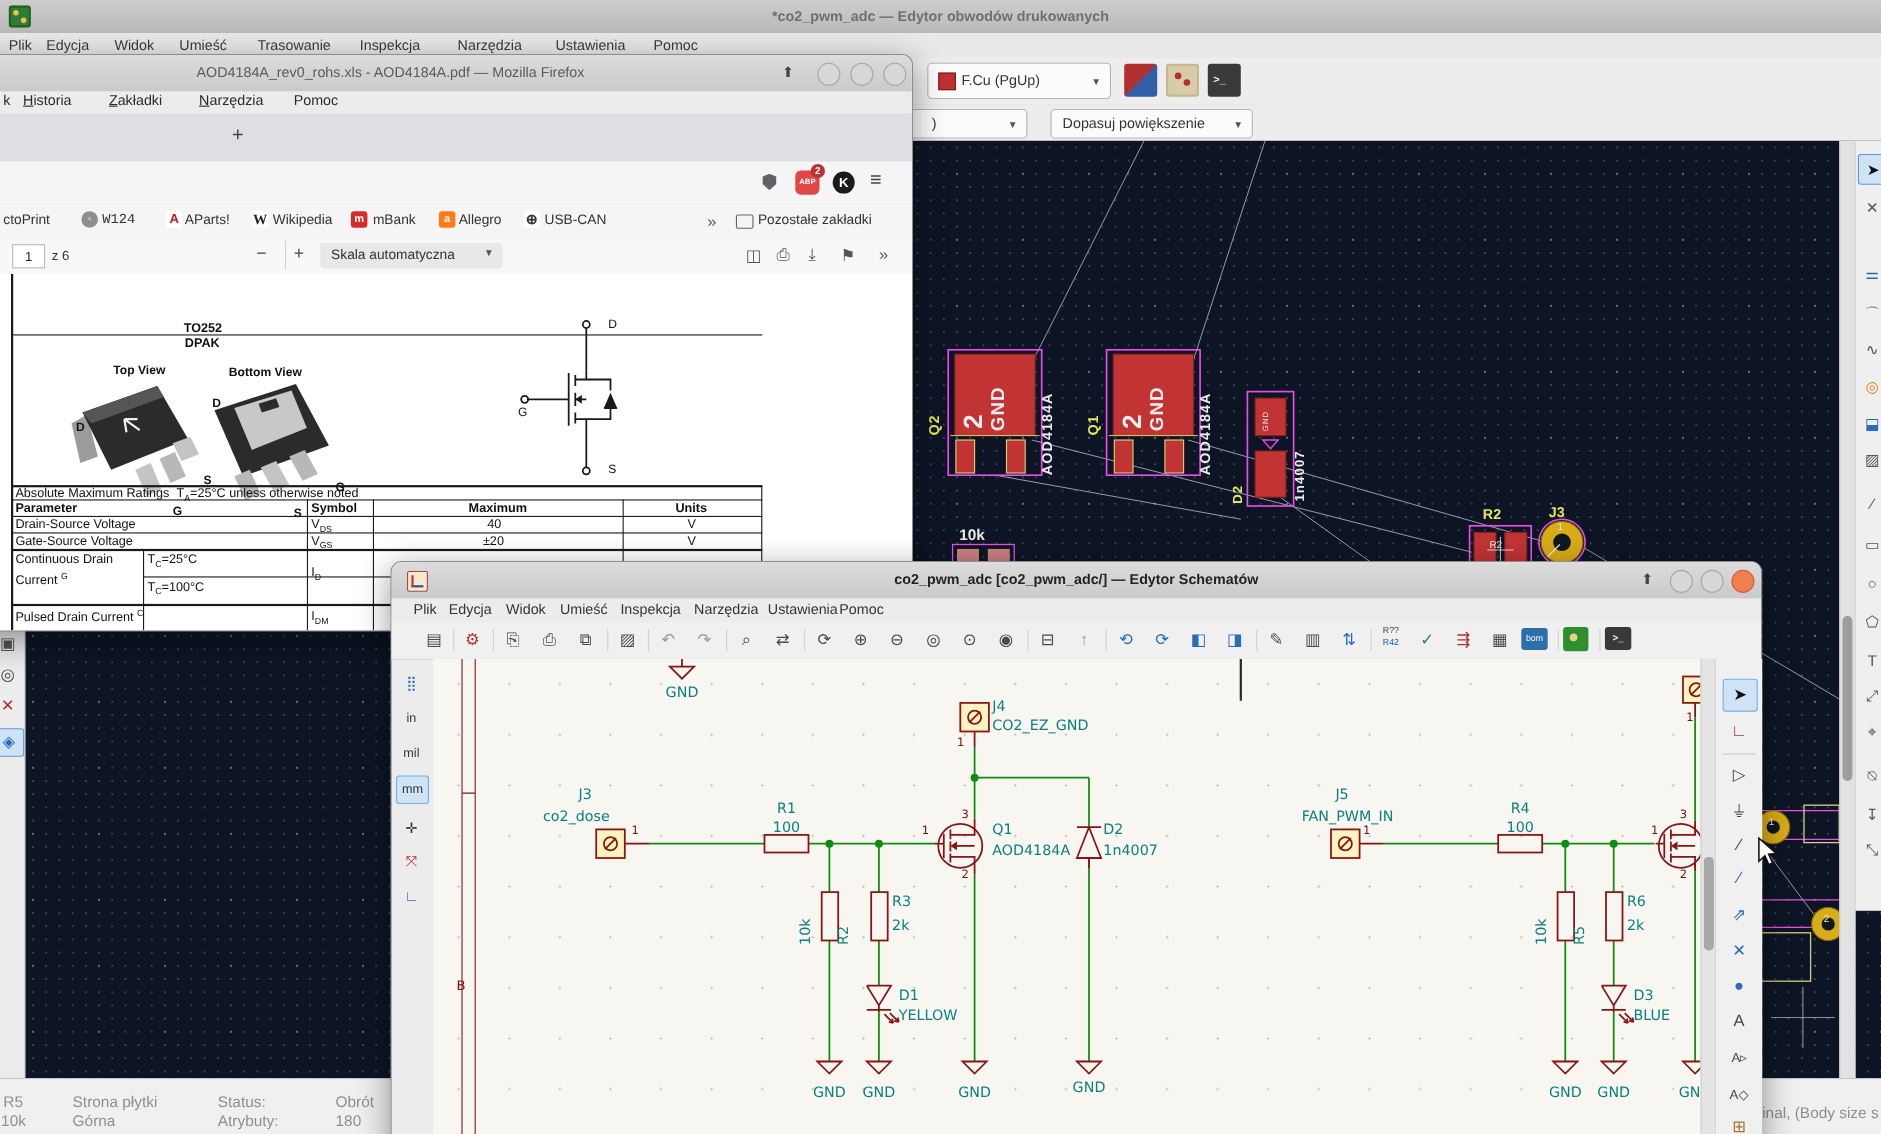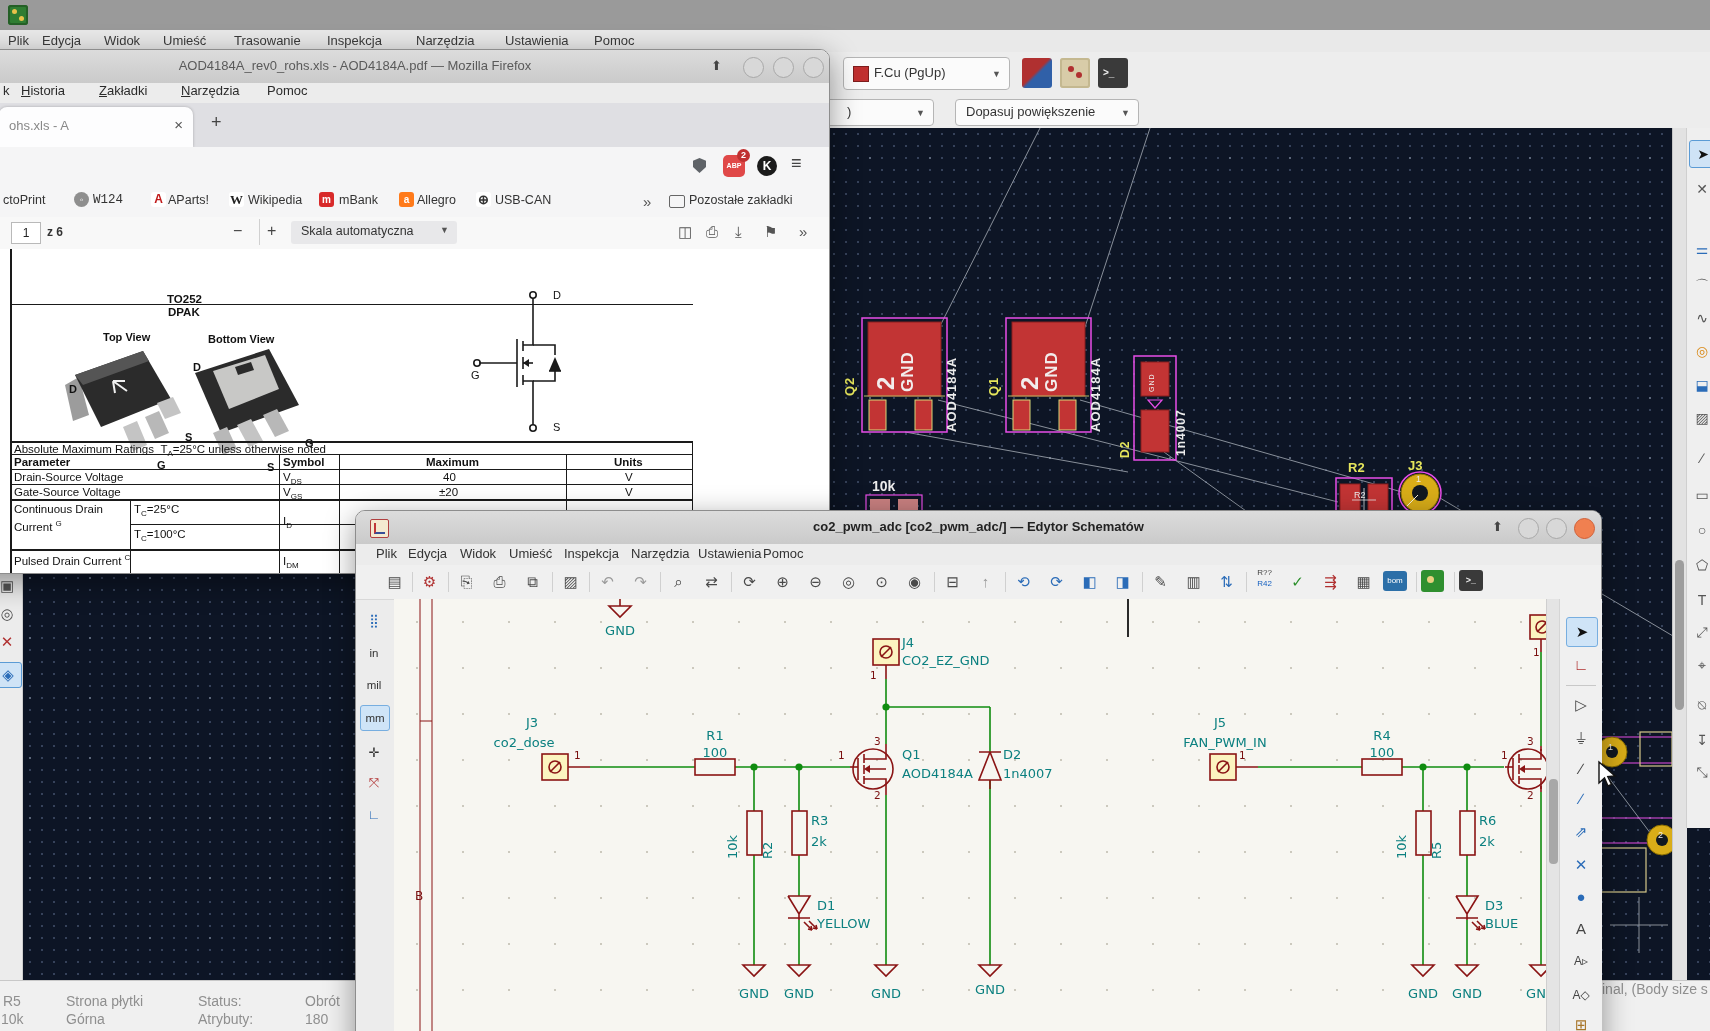--- a/index.html
+++ b/index.html
@@ -83,20 +83,23 @@
   .sch-righttb .rti.sel{background:#cfe4f7;border:1px solid #77aee0;border-radius:3px;}
   .kicon{position:absolute;left:14px;top:8px;width:17px;height:17px;background:#f4ead0;border:1px solid #b04040;border-radius:2px;}
   .kicon:after{content:"";position:absolute;left:3px;top:3px;width:9px;height:9px;border-left:2px solid #c03838;border-bottom:2px solid #384f98;}
   svg{display:block;}
 </style>
 </head>
 <body>
 
 <div id="screen" class="nosel">
 
+  <div class="abs pcb-titlebar">
+    <span>*co2_pwm_adc — Edytor obwodów drukowanych</span>
+  </div>
   <div class="abs pcb-appicon"></div>
 
   <div class="abs pcb-menubar">
     <span class="mi" style="left:8px">Plik</span>
     <span class="mi" style="left:42px">Edycja</span>
     <span class="mi" style="left:104px">Widok</span>
     <span class="mi" style="left:163px">Umieść</span>
     <span class="mi" style="left:234px">Trasowanie</span>
     <span class="mi" style="left:327px">Inspekcja</span>
     <span class="mi" style="left:416px">Narzędzia</span>
@@ -251,43 +254,39 @@
 
   <div class="abs statusbar">
     <span style="left:3px;top:12px;">R5</span>
     <span style="left:1px;top:30px;">10k</span>
     <span style="left:66px;top:12px;">Strona płytki</span>
     <span style="left:66px;top:30px;">Górna</span>
     <span style="left:198px;top:12px;">Status:</span>
     <span style="left:198px;top:30px;">Atrybuty:</span>
     <span style="left:305px;top:12px;">Obrót</span>
     <span style="left:305px;top:30px;">180</span>
-    <span style="left:1602px;top:0;">inal, (Body size s</span>
+    <span style="left:1602px;top:22px;">inal, (Body size s</span>
   </div>
 
   <div class="win" style="left:-120px;top:49px;width:948px;height:523px;background:#fff;">
     <div class="tbar">
       <span class="ttl" style="color:#5a5a5a;">AOD4184A_rev0_rohs.xls - AOD4184A.pdf — Mozilla Firefox</span>
       <span class="upglyph" style="left:830px;">⬆</span>
       <span class="wbtn" style="left:862px;"></span>
       <span class="wbtn" style="left:892px;"></span>
       <span class="wbtn" style="left:922px;"></span>
     </div>
     <div class="menurow ff-menubar abs" style="left:0;top:33px;width:100%;height:20px;background:#ececec;">
       <span class="mi" style="left:122px;">k</span>
       <span class="mi accel" style="left:140px;">Historia</span>
       <span class="mi accel" style="left:218px;">Zakładki</span>
       <span class="mi accel" style="left:300px;">Narzędzia</span>
       <span class="mi" style="left:386px;">Pomoc</span>
     </div>
     <div class="ff-tabbar">
-      <div class="ff-tab">
-        <span style="position:absolute;left:10px;top:11px;color:#888;">ohs.xls - A</span>
-        <span style="position:absolute;right:10px;top:9px;font-size:15px;color:#555;">×</span>
-      </div>
       <span style="position:absolute;left:330px;top:9px;font-size:18px;color:#444;">+</span>
     </div>
     <div class="ff-navbar">
       <span style="position:absolute;left:812px;top:11px;width:13px;height:15px;background:#5f6368;clip-path:polygon(50% 0,100% 18%,100% 60%,50% 100%,0 60%,0 18%);"></span>
       <div style="position:absolute;left:842px;top:8px;width:22px;height:22px;background:#e04848;border-radius:5px;color:#fff;font-size:7px;font-weight:bold;text-align:center;line-height:22px;">
         <span>ABP</span>
         <span style="position:absolute;right:-5px;top:-6px;width:13px;height:13px;background:#c03030;border-radius:50%;font-size:9px;line-height:13px;">2</span>
       </div>
       <div style="position:absolute;left:876px;top:9px;width:20px;height:20px;background:#1b1b1b;border-radius:50%;color:#fff;font-size:12px;font-weight:bold;text-align:center;line-height:20px;"><span>K</span></div>
       <span style="position:absolute;left:910px;top:6px;font-size:18px;color:#444;">≡</span>
@@ -306,21 +305,21 @@
       <span class="bk" style="left:536px;">Allegro</span>
       <span class="bki" style="left:595px;background:#fff;color:#333;font-size:13px;">⊕</span>
       <span class="bk" style="left:614px;">USB-CAN</span>
       <span class="bk" style="left:762px;font-size:15px;color:#555;">»</span>
       <span style="position:absolute;left:788px;top:9px;width:14px;height:11px;border:1.5px solid #666;border-radius:2px;"></span>
       <span class="bk" style="left:808px;">Pozostałe zakładki</span>
     </div>
 
     <div class="pdfbar">
       <span style="position:absolute;left:130px;top:5px;width:28px;height:20px;background:#fff;border:1px solid #b9b9b9;text-align:center;font-size:12px;line-height:20px;color:#222;">1</span>
-      <span style="position:absolute;left:166px;top:8px;font-size:12px;color:#333;font-weight:bold;">z 6</span>
+      <span style="position:absolute;left:166px;top:8px;font-size:12px;color:#333;">z 6</span>
       <span style="position:absolute;left:352px;top:5px;font-size:16px;color:#444;">−</span>
       <span style="position:absolute;left:378px;top:2px;width:1px;height:26px;background:#d0d0d0;"></span>
       <span style="position:absolute;left:386px;top:5px;font-size:16px;color:#444;">+</span>
       <span style="position:absolute;left:410px;top:4px;width:166px;height:23px;background:#e8e8ea;border-radius:3px;font-size:12.5px;color:#333;">
         <span style="position:absolute;left:10px;top:3px;">Skala automatyczna</span>
         <span style="position:absolute;right:8px;top:4px;font-size:9px;color:#555;">▼</span>
       </span>
       <span style="position:absolute;left:797px;top:6px;font-size:15px;color:#555;">◫</span>
       <span style="position:absolute;left:825px;top:6px;font-size:15px;color:#555;">⎙</span>
       <span style="position:absolute;left:854px;top:6px;font-size:15px;color:#555;">⤓</span>

